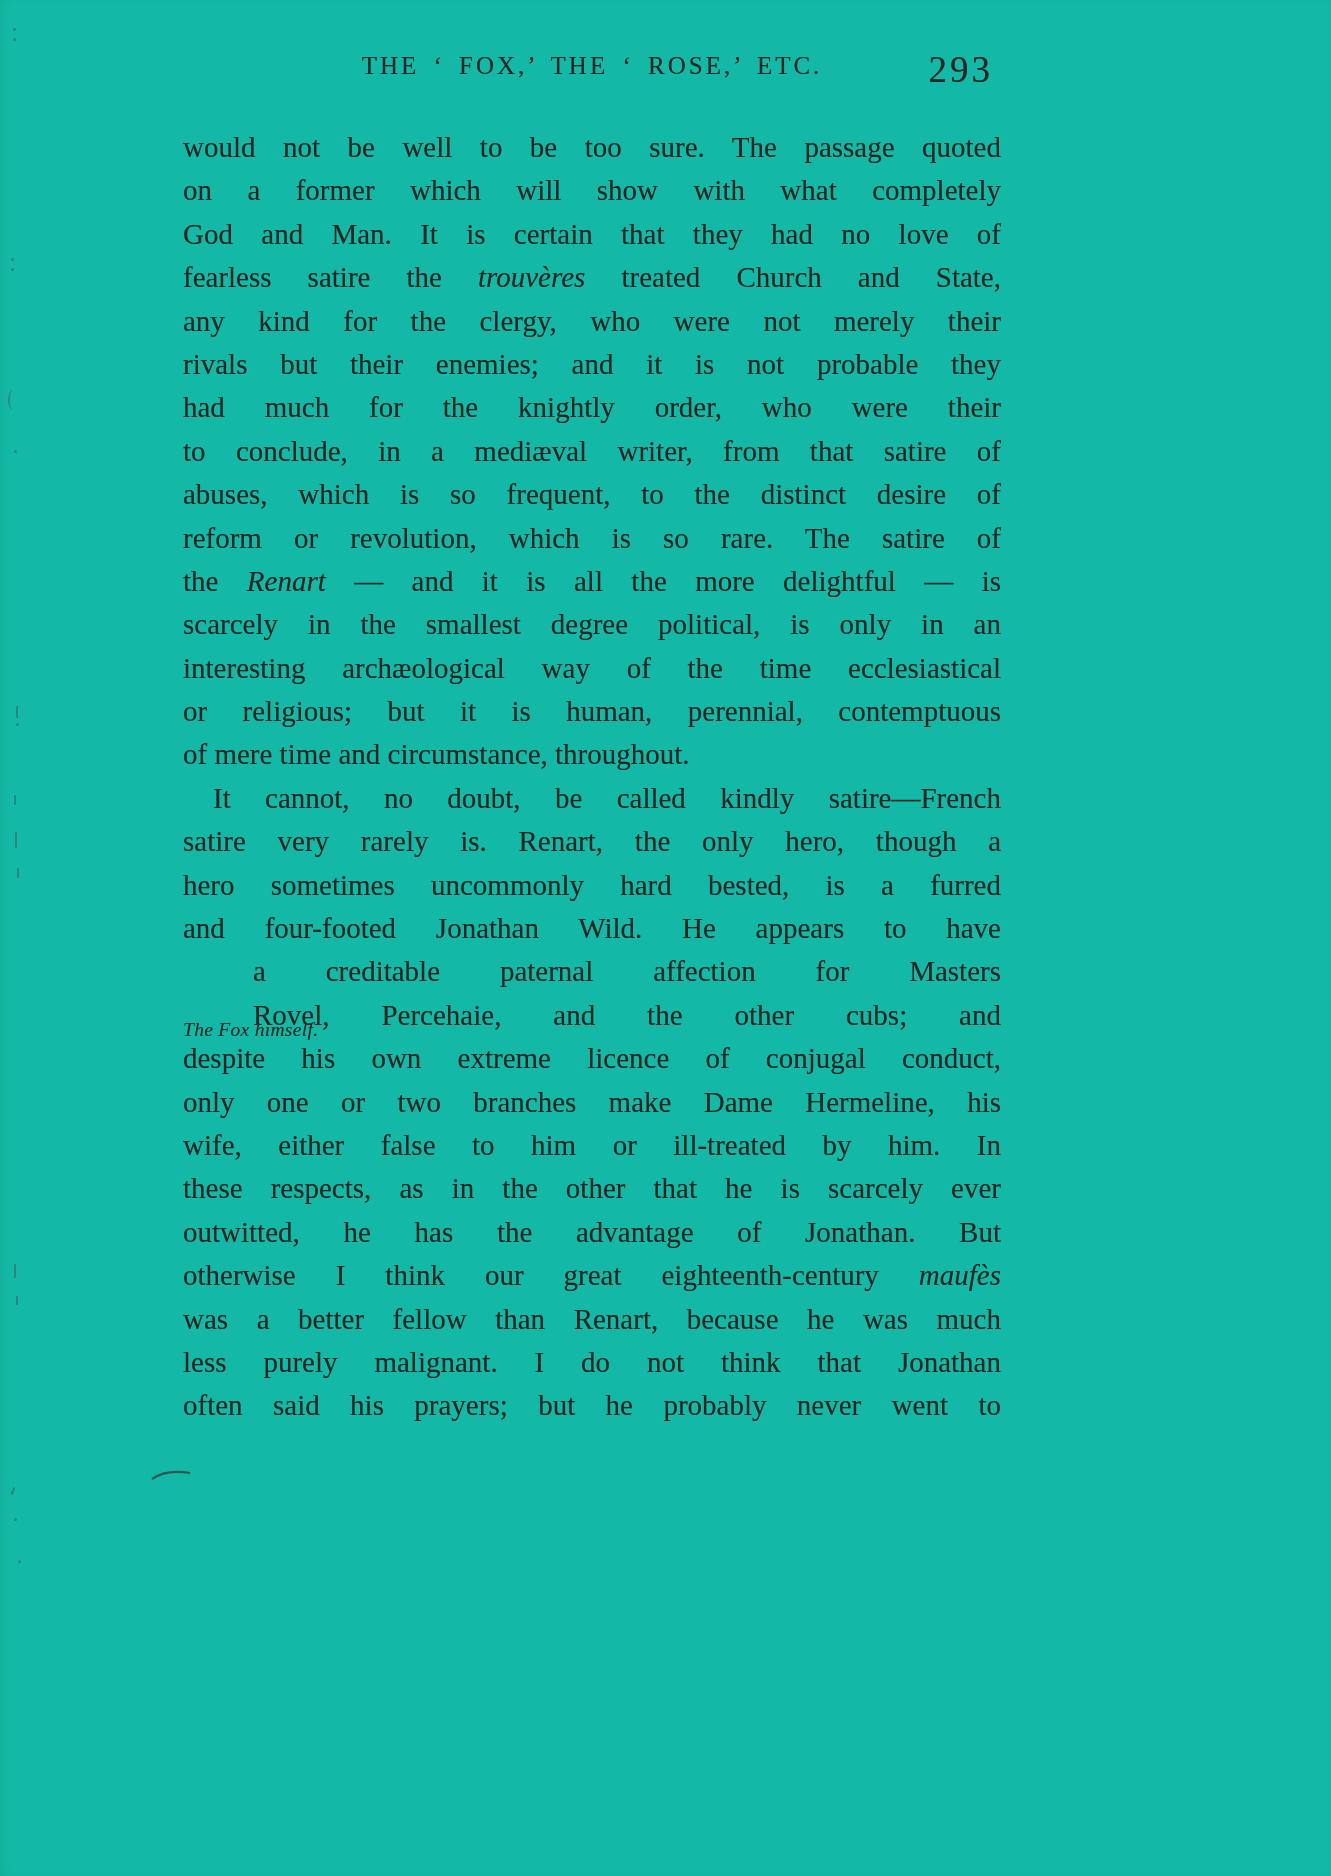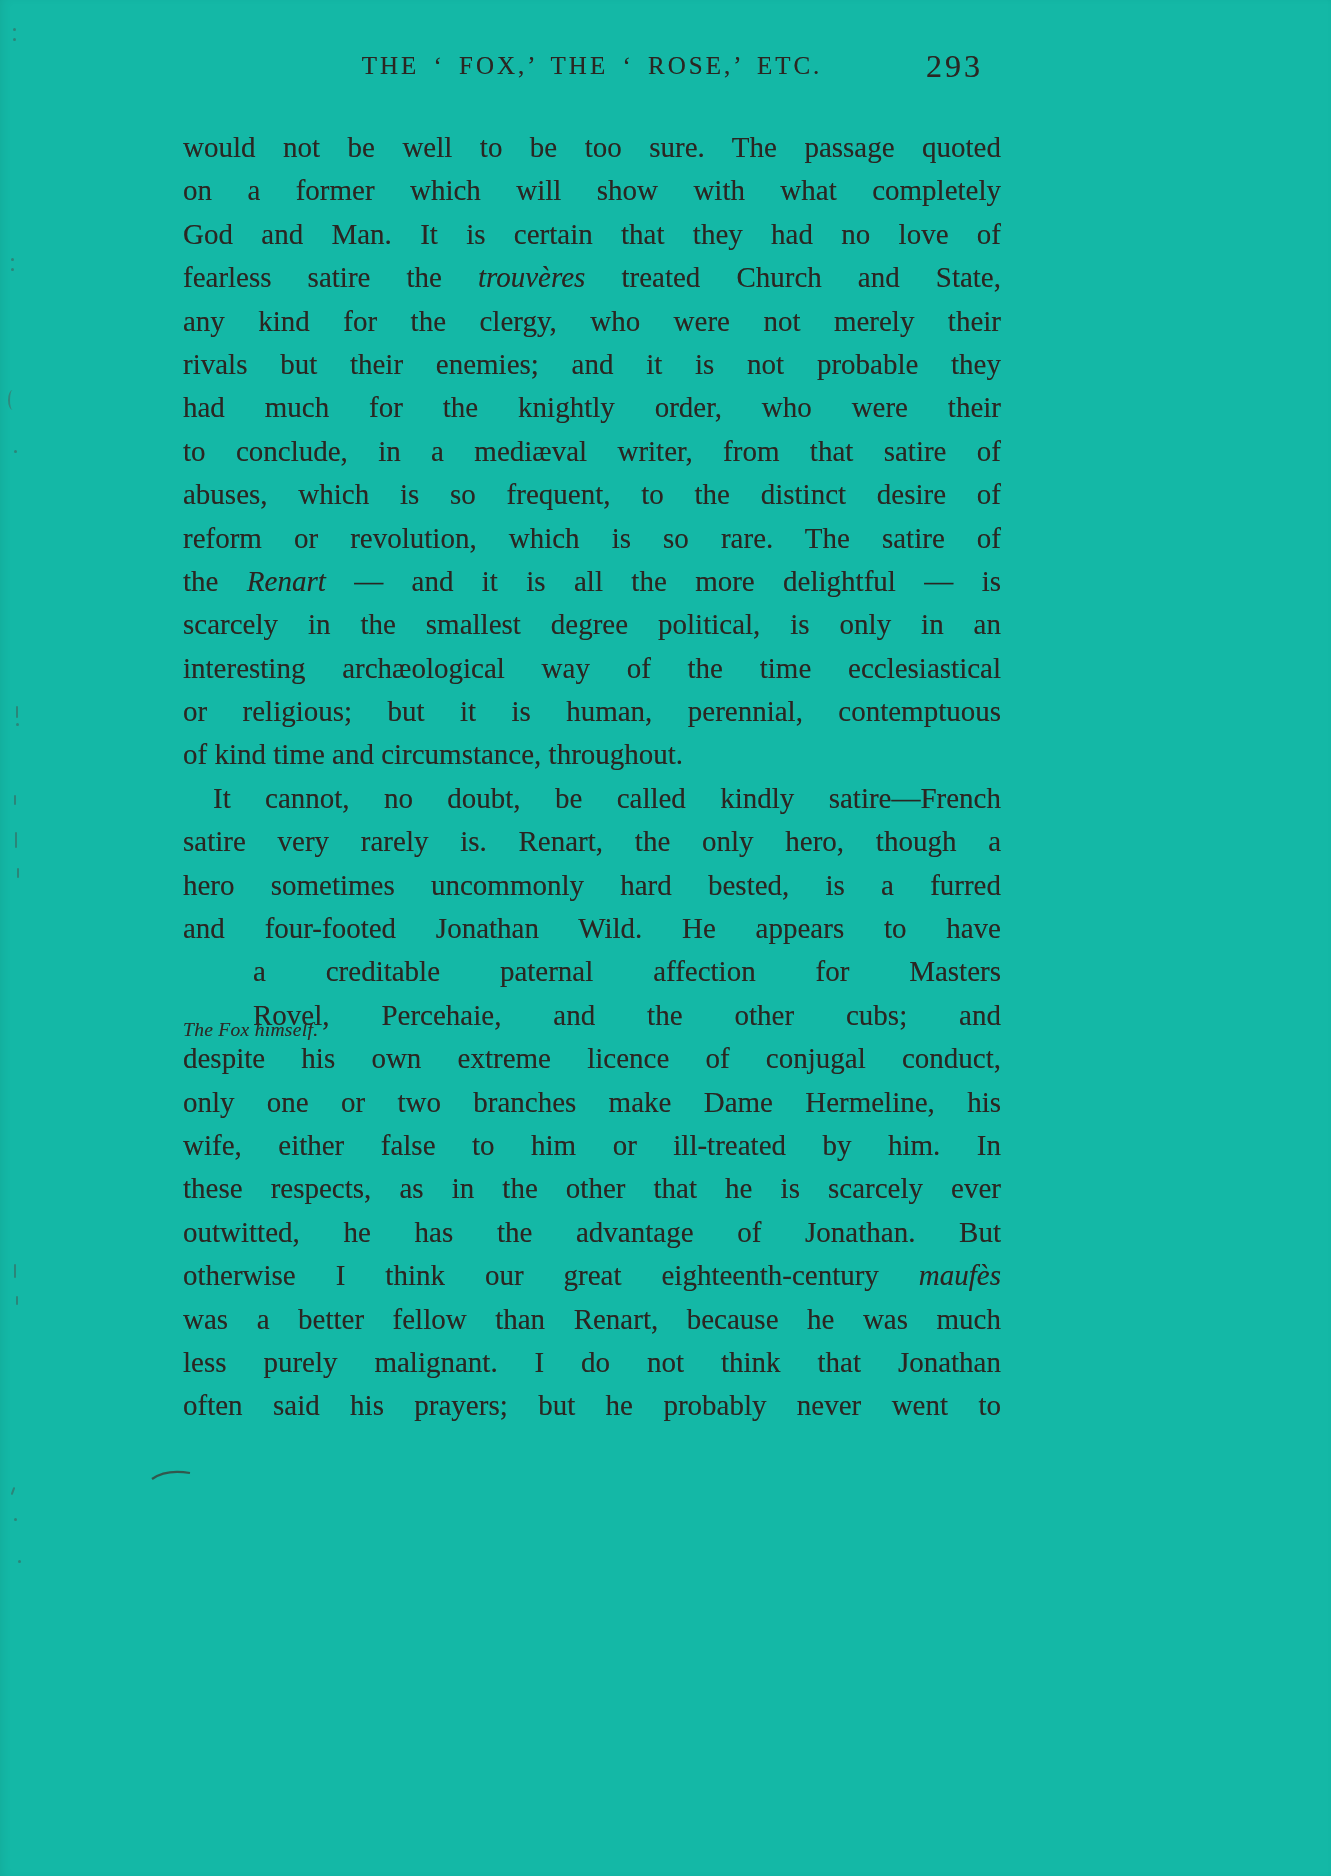--- a/index.html
+++ b/index.html
@@ -28,23 +28,23 @@
   .head-title {
     text-align: center;
     font-size: 25px;
     letter-spacing: 3px;
     word-spacing: 5px;
     color: #2b2622;
     text-shadow: 0 0 0.5px rgba(43,38,34,0.45);
   }
   .page-number {
     position: absolute;
-    right: 18px;
+    right: 8px;
     top: -4px;
-    font-size: 32px;
+    font-size: 37px;
     letter-spacing: 3px;
     color: #2b2622;
     text-shadow: 0 0 0.5px rgba(43,38,34,0.45);
     text-align: right;
   }
   
   .text-block {
     position: absolute;
     left: 183px;
     top: 126px;
@@ -138,21 +138,21 @@
         <div class="line"><span>any kind for the clergy, who were not merely their</span></div>
         <div class="line"><span>rivals but their enemies; and it is not probable they</span></div>
         <div class="line"><span>had much for the knightly order, who were their</span></div>
         <div class="line"><span>to conclude, in a mediæval writer, from that satire of</span></div>
         <div class="line"><span>abuses, which is so frequent, to the distinct desire of</span></div>
         <div class="line"><span>reform or revolution, which is so rare.  The satire of</span></div>
         <div class="line"><span>the </span><i>Renart</i><span> — and it is all the more delightful — is</span></div>
         <div class="line"><span>scarcely in the smallest degree political, is only in an</span></div>
         <div class="line"><span>interesting archæological way of the time ecclesiastical</span></div>
         <div class="line"><span>or religious; but it is human, perennial, contemptuous</span></div>
-        <div class="line line-end"><span>of kind time and circumstance, throughout.</span></div>
+        <div class="line line-end"><span>of mere time and circumstance, throughout.</span></div>
         <div class="line line-indent"><span>It cannot, no doubt, be called kindly satire—French</span></div>
         <div class="line"><span>satire very rarely is.  Renart, the only hero, though a</span></div>
         <div class="line"><span>hero sometimes uncommonly hard bested, is a furred</span></div>
         <div class="line"><span>and four-footed Jonathan Wild.  He appears to have</span></div>
         <div class="line line-inset"><span>a creditable paternal affection for Masters</span></div>
         <div class="line line-inset"><span>Rovel, Percehaie, and the other cubs; and</span></div>
         <div class="line"><span>despite his own extreme licence of conjugal conduct,</span></div>
         <div class="line"><span>only one or two branches make Dame Hermeline, his</span></div>
         <div class="line"><span>wife, either false to him or ill-treated by him.  In</span></div>
         <div class="line"><span>these respects, as in the other that he is scarcely ever</span></div>

